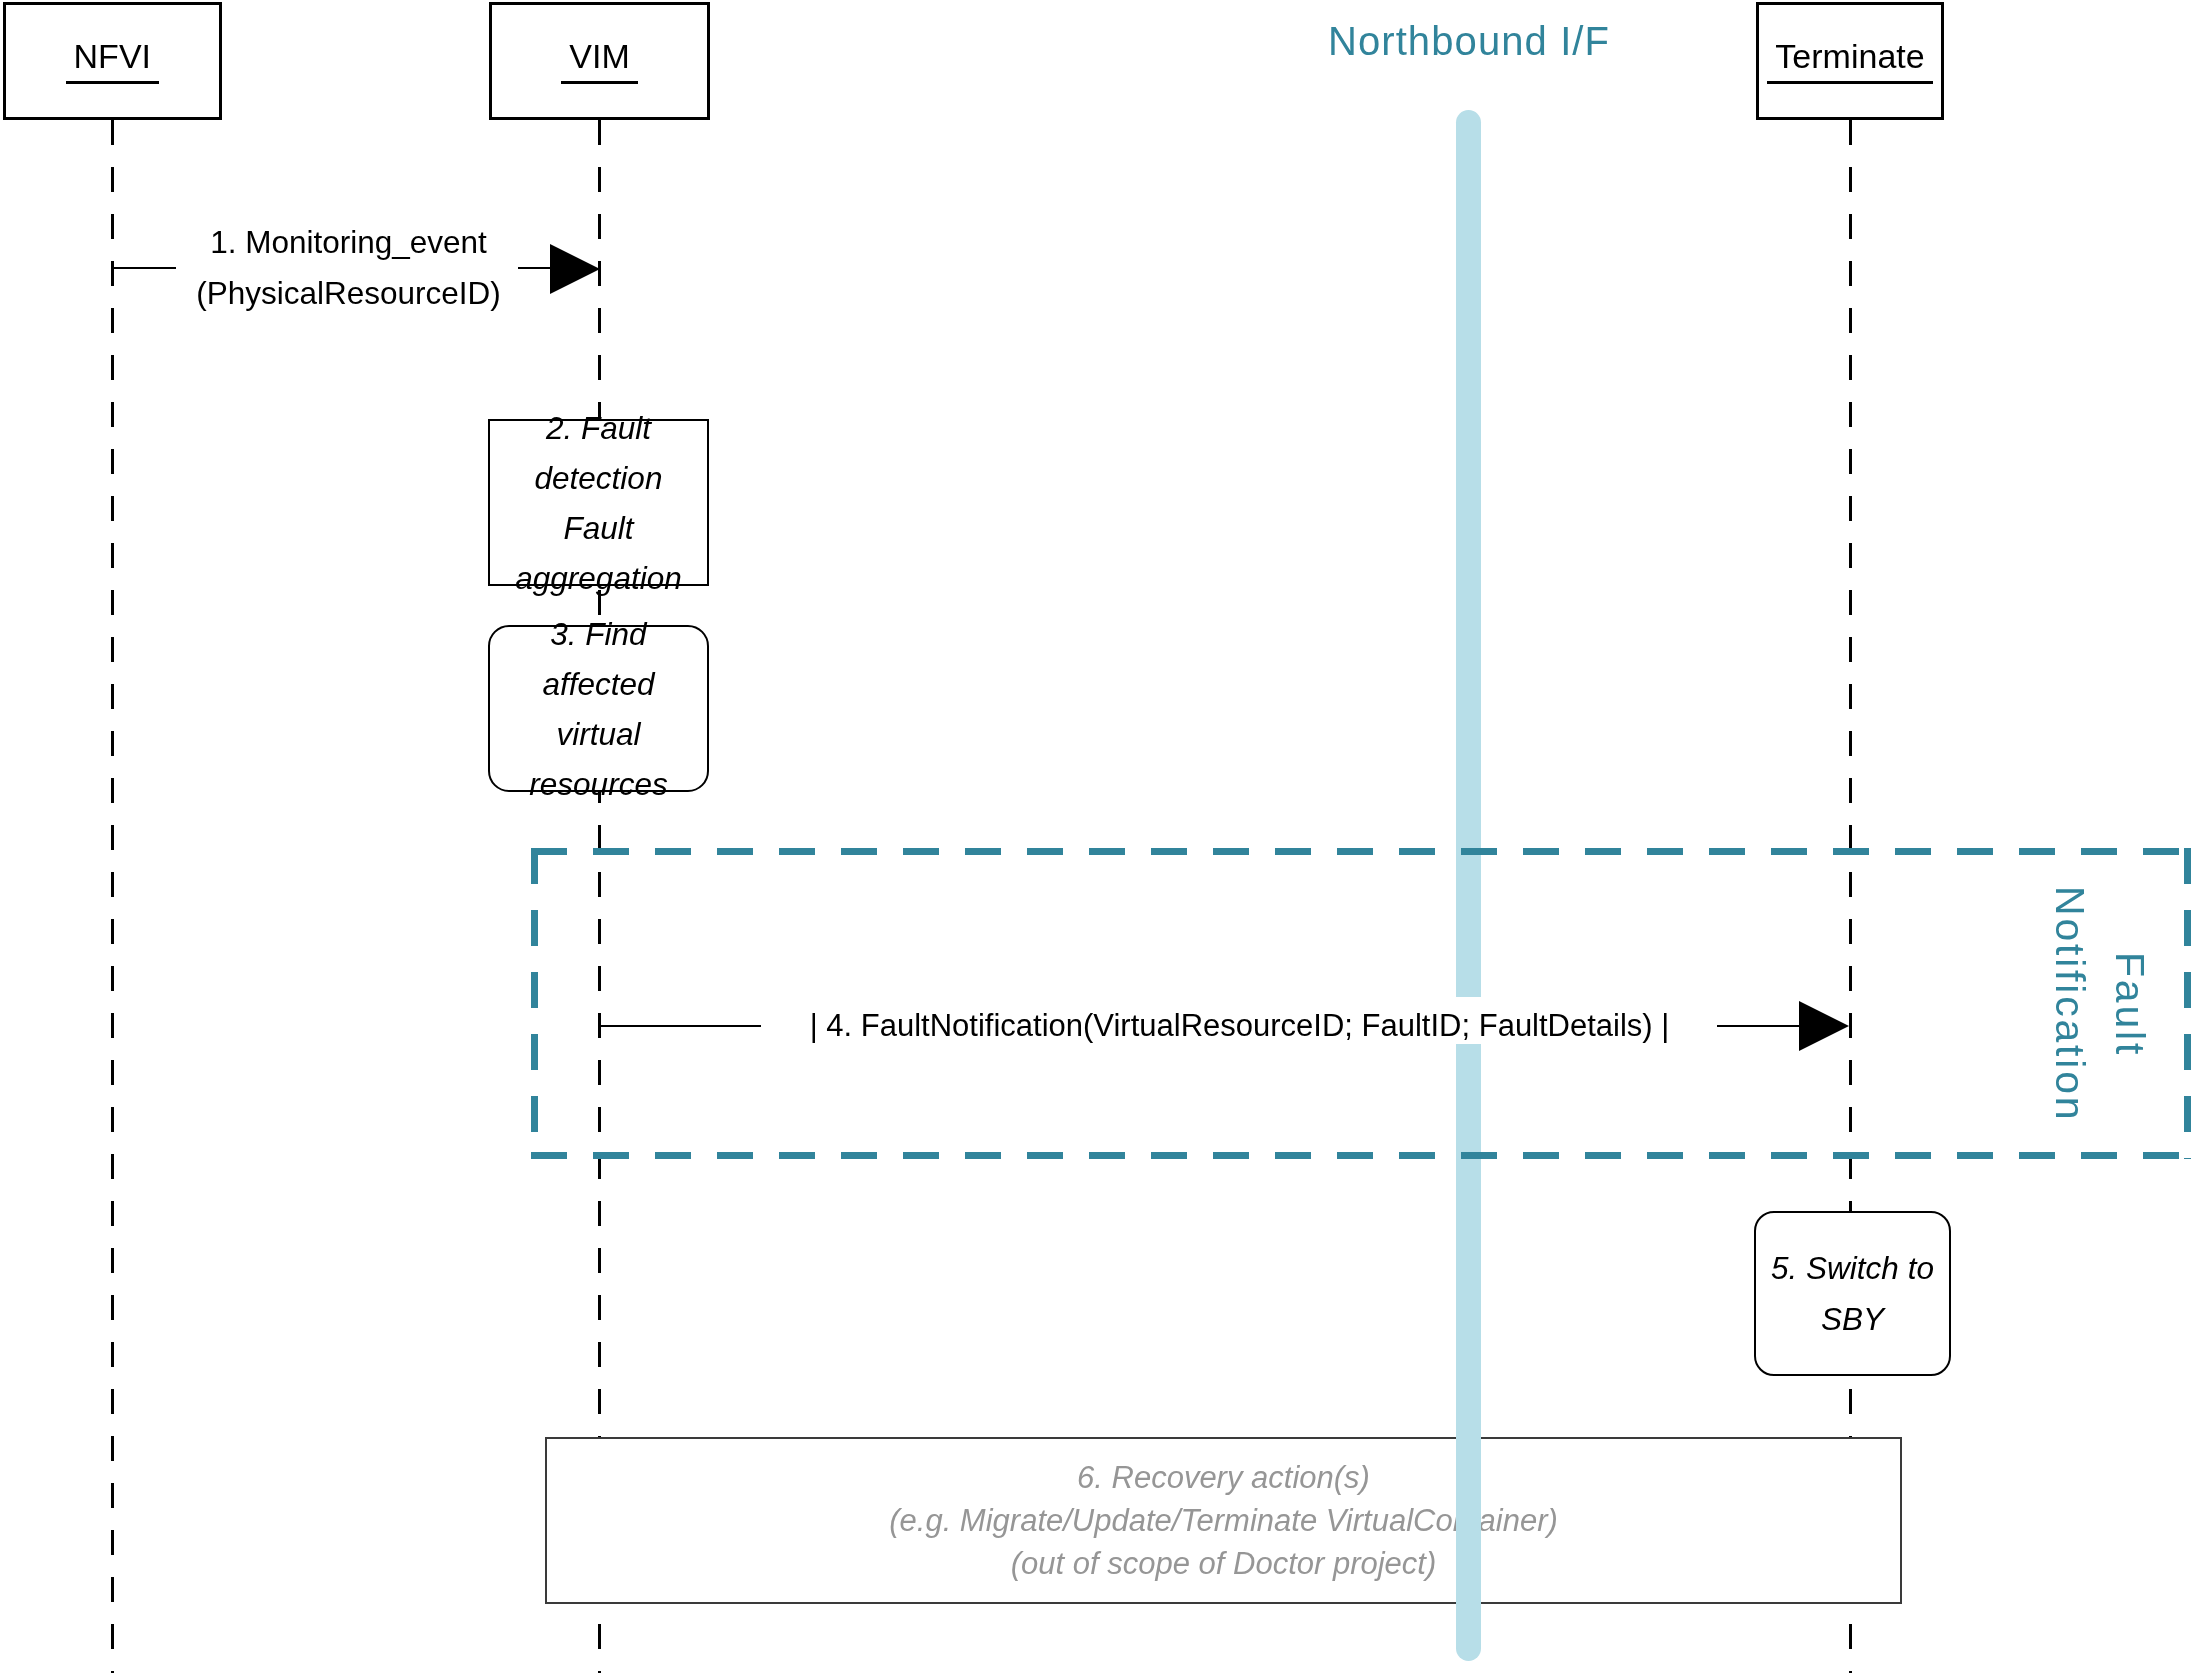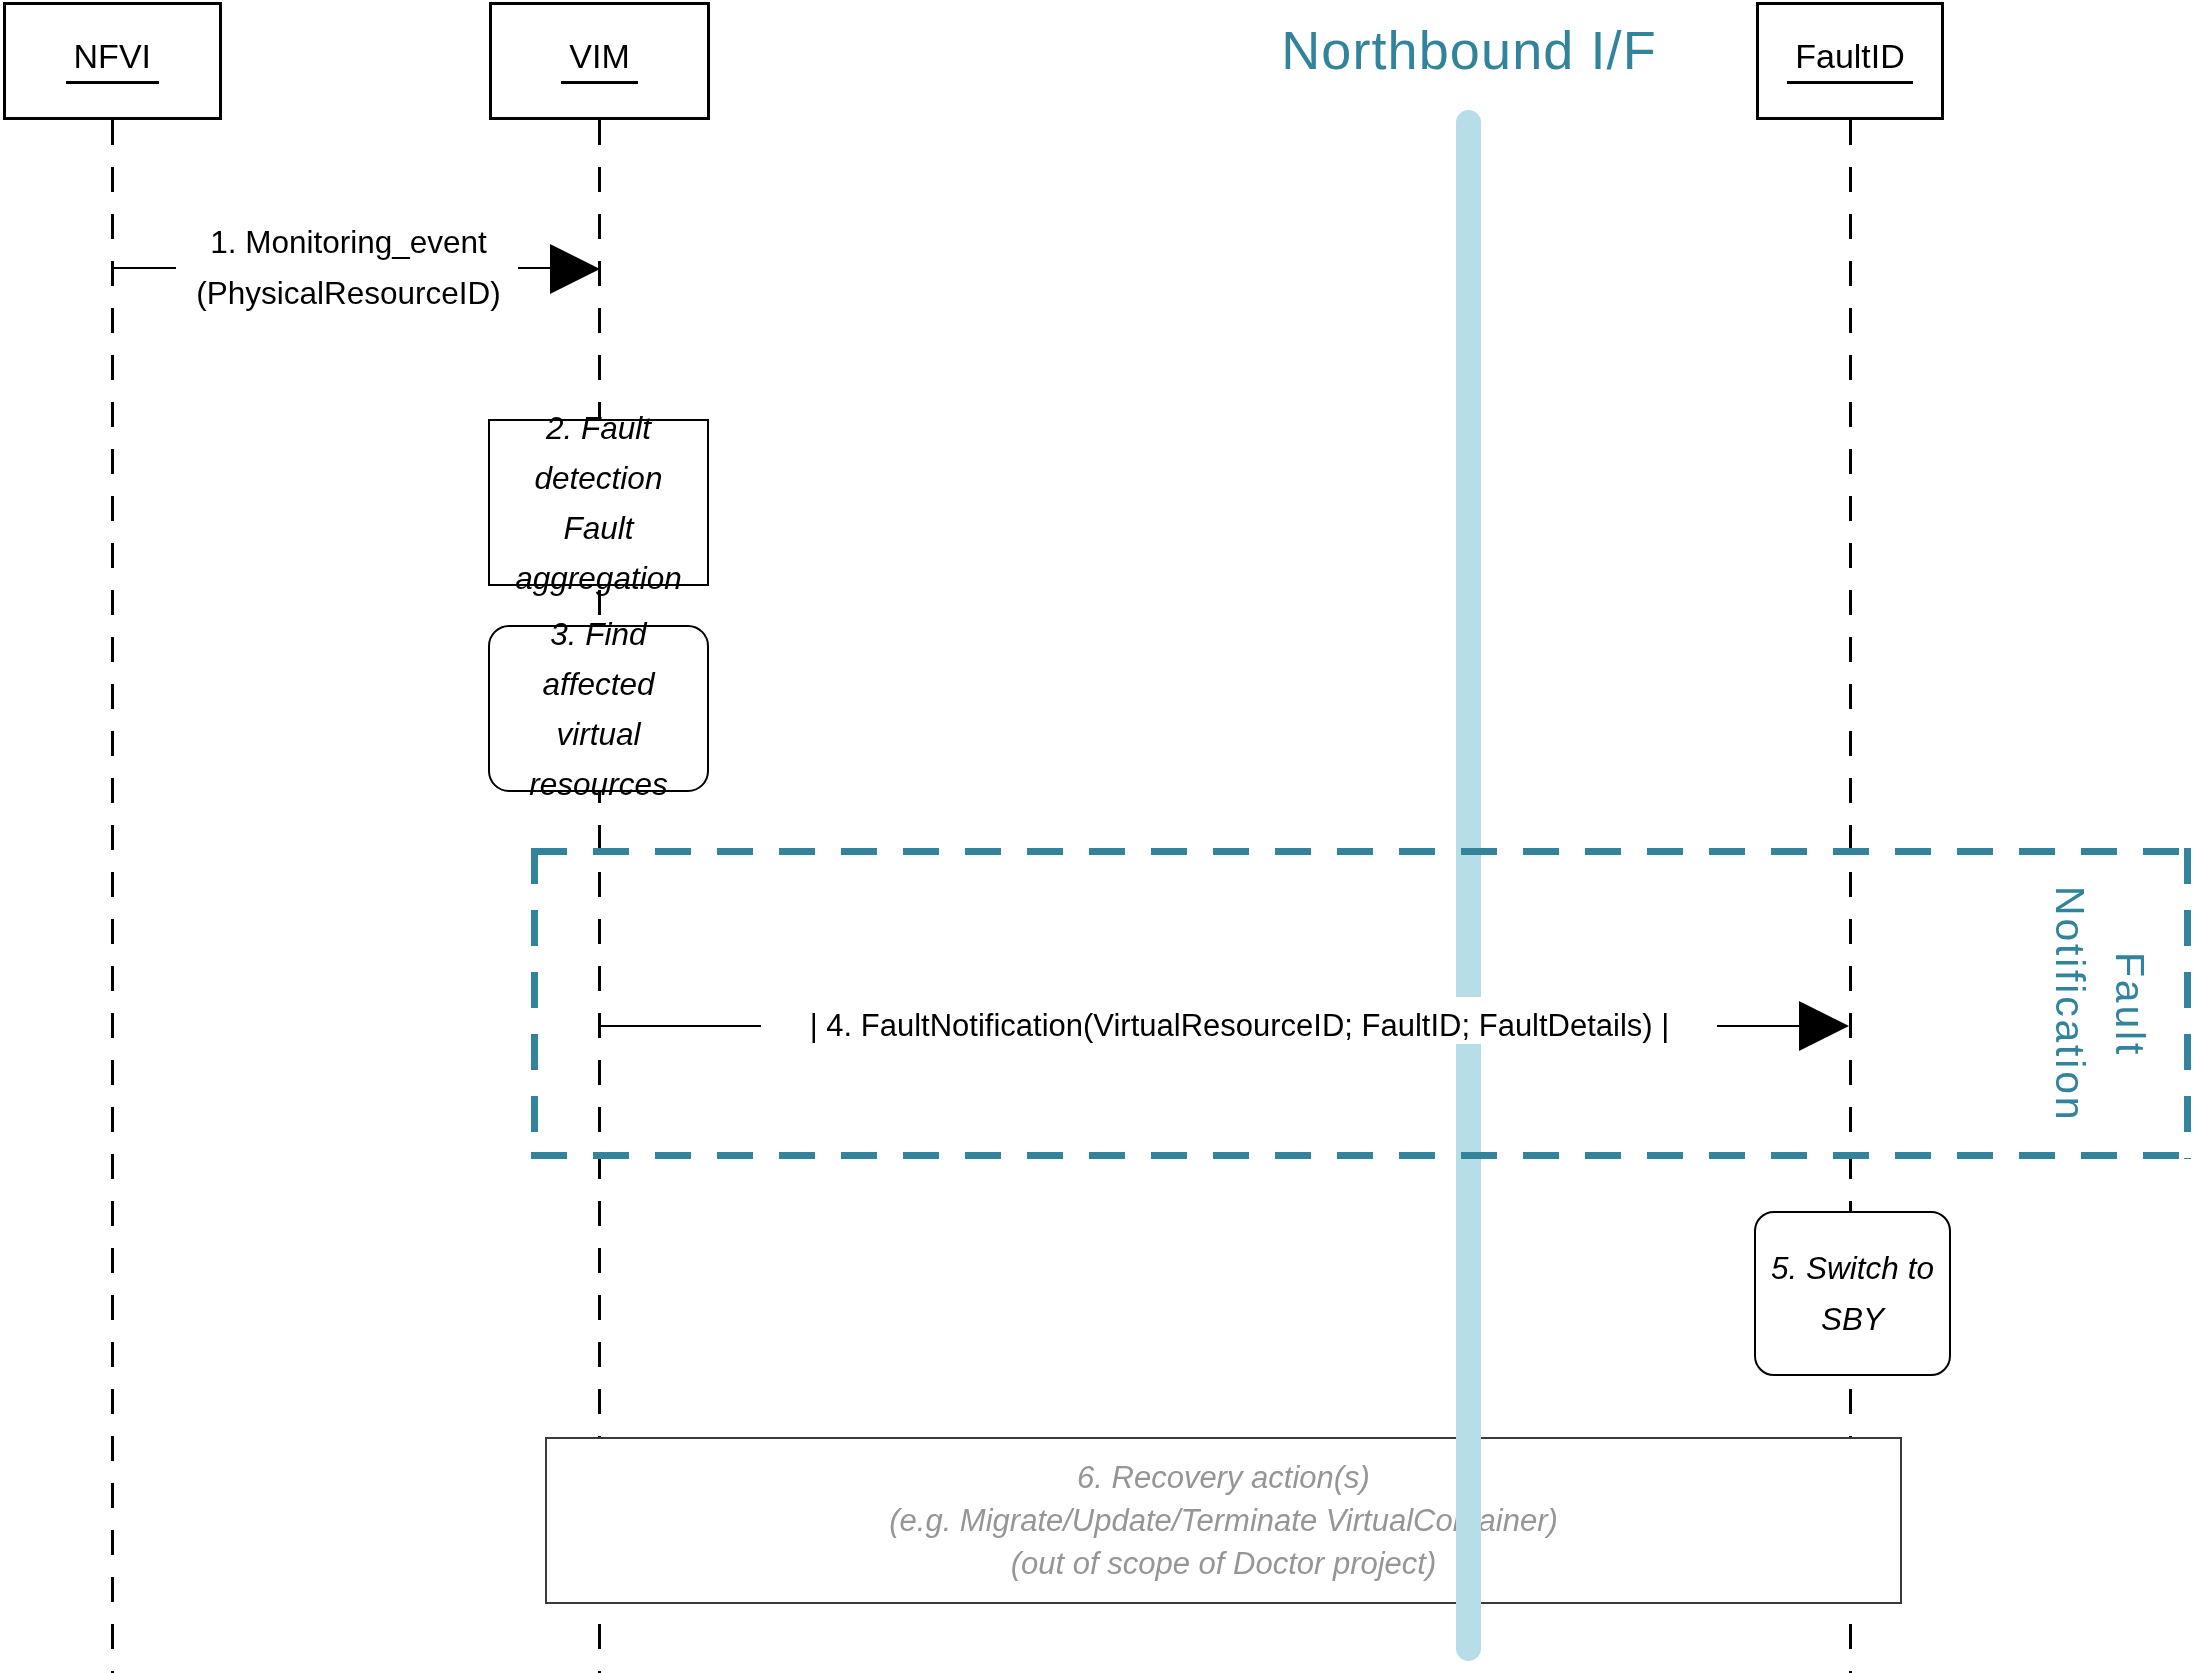--- a/index.html
+++ b/index.html
@@ -15,21 +15,21 @@
   }
   .actor .lbl {
     font-size:34px; border-bottom:3.4px solid #000; padding:0 7.9px 4.5px 7.9px;
   }
   .actor-nfvi { left:2.8px; width:219px; }
   .actor-vim { left:489px; width:221px; }
   .actor-consumer { left:1756px; width:188px; }
   
   .nb-title {
     position:absolute; left:1075px; top:19px; width:788px; text-align:center;
-    font-size:54px; color:#31849B; z-index:3; letter-spacing:1.1px;
+    font-size:40px; color:#31849B; z-index:3; letter-spacing:1.1px;
   }
   
   .lifeline {
     position:absolute; top:120px; height:1554px; width:2.8px; z-index:1;
     background:repeating-linear-gradient(180deg,#000 0 25px,transparent 25px 47px);
   }
   .ll-nfvi { left:111px; } .ll-vim { left:598px; } .ll-consumer { left:1849px; }
   
   .nb-bar { position:absolute; left:1456px; width:25px; background:#B7DEE8; z-index:2; }
   .nb-bar-top { top:110px; height:887px; border-radius:12.4px 12.4px 0 0; }
@@ -91,21 +91,21 @@
   <div class="nb-bar nb-bar-bottom"></div>
   <div class="nb-bar nb-bar-overlay"></div>
 
   <div class="actor actor-nfvi">
     <span class="lbl">NFVI</span>
   </div>
   <div class="actor actor-vim">
     <span class="lbl">VIM</span>
   </div>
   <div class="actor actor-consumer">
-    <span class="lbl">FaultID</span>
+    <span class="lbl">Terminate</span>
   </div>
 
   <div class="nb-title">Northbound I/F</div>
 
   <div class="mseg" style="left:111px; top:267px; width:65px;"></div>
   <div class="msg-text msg1-text">
     <span>1. Monitoring_event</span><br>
     <span>(PhysicalResourceID)</span>
   </div>
   <div class="mseg" style="left:518px; top:267px; width:37px;"></div>

